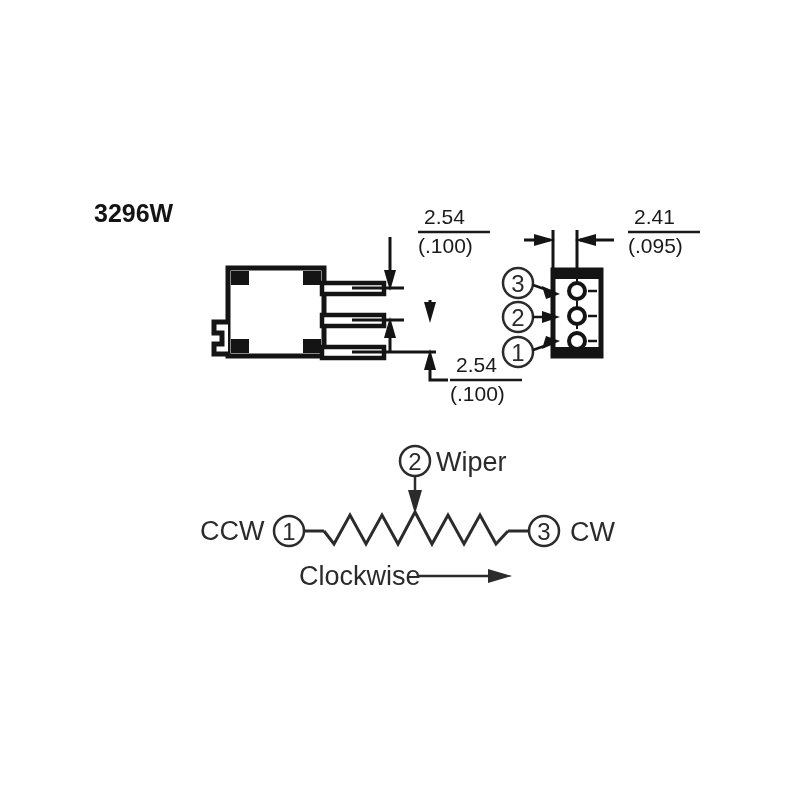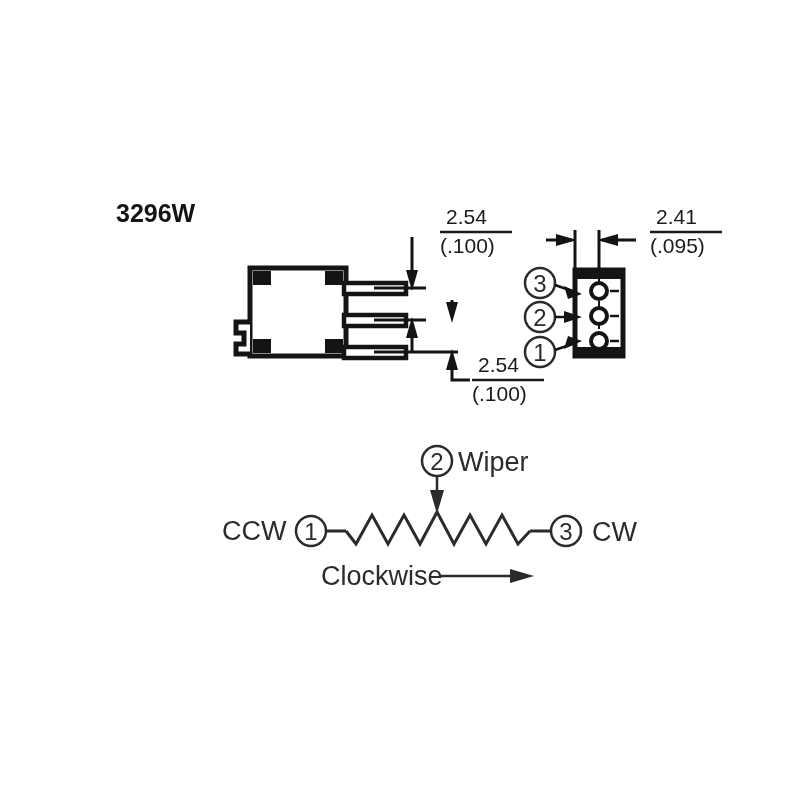--- a/index.html
+++ b/index.html
@@ -3,21 +3,21 @@
 <meta charset="utf-8">
 <style>
   html,body{margin:0;padding:0;}
   body{
     width:800px;height:800px;
     background:#ffffff;
     font-family:"Liberation Sans", sans-serif;
     position:relative;
     overflow:hidden;
   }
-  #sheet{position:absolute;inset:0;margin-left:22px;}
+  #sheet{position:absolute;inset:0;}
   svg{display:block;}
   .ttl{
     font-family:"Liberation Sans", sans-serif;
     font-weight:bold;
     font-size:25px;
     fill:#141414;
     letter-spacing:0px;
   }
   .dim{
     font-family:"Liberation Sans", sans-serif;

